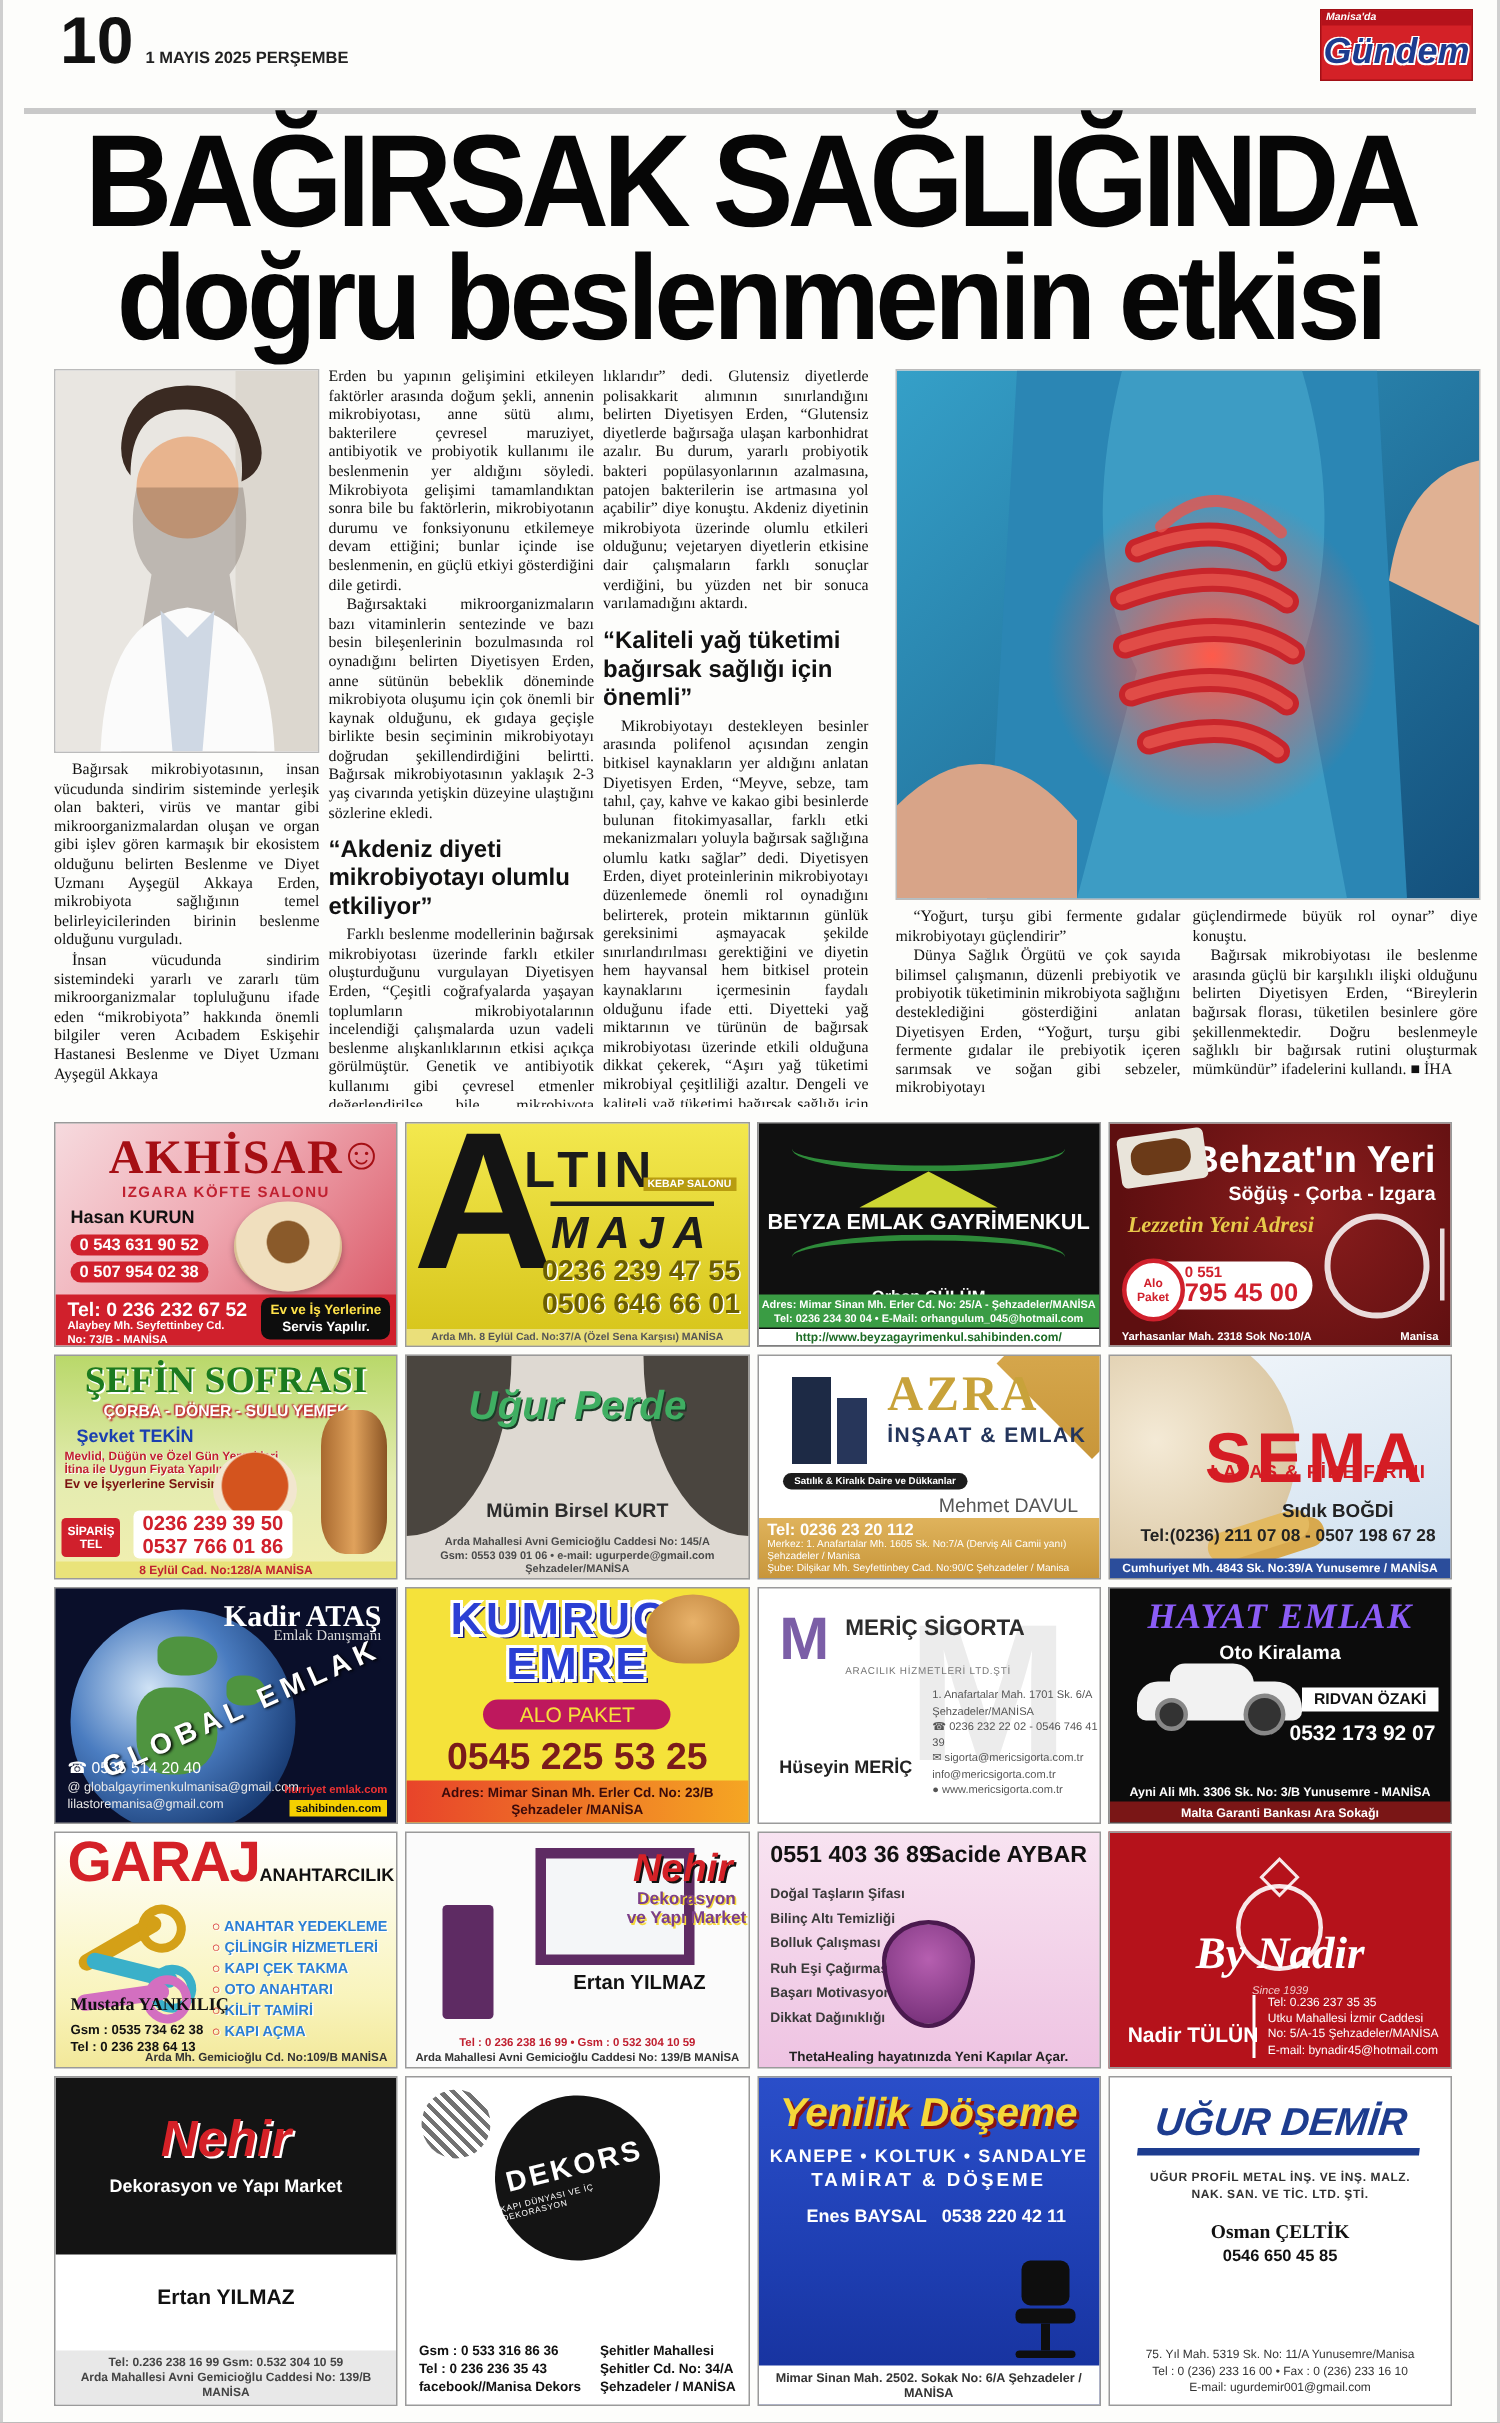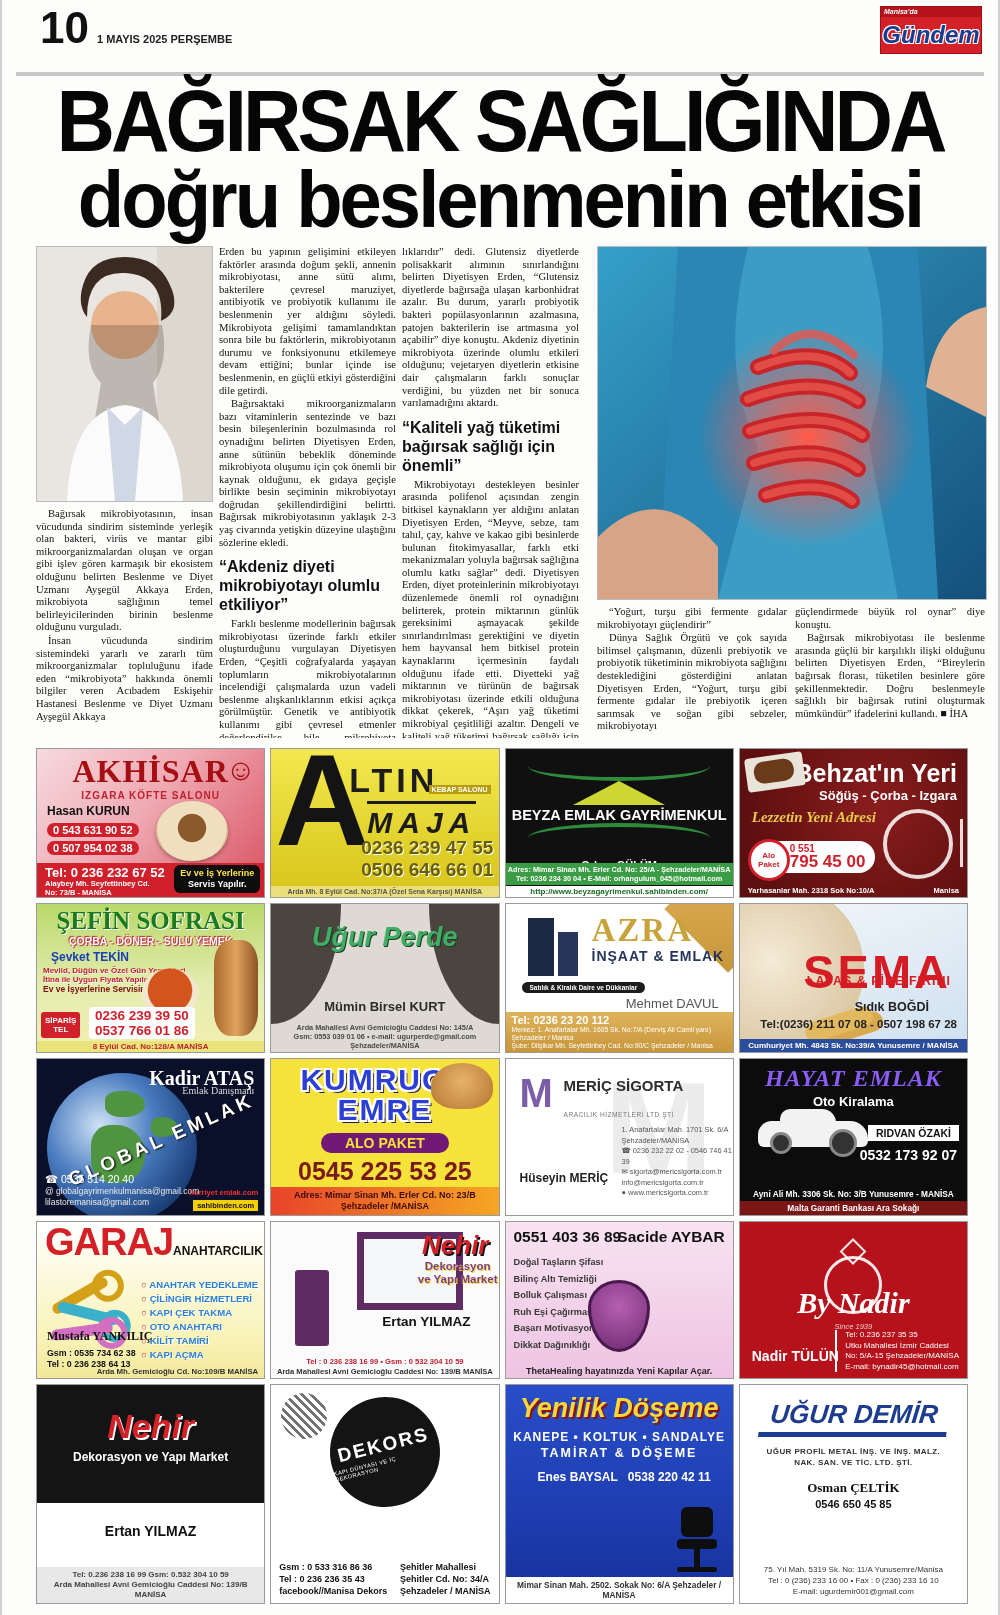--- a/index.html
+++ b/index.html
@@ -134,21 +134,21 @@
   .glo-t{position:absolute;left:24px;top:70px;font-weight:bold;font-size:19px;letter-spacing:4px;transform:rotate(-24deg);text-shadow:1px 1px 2px #000;}
   .glo-tel{position:absolute;left:8px;bottom:30px;font-size:10.5px;}
   .glo-m{position:absolute;left:8px;bottom:8px;font-size:8.5px;line-height:10.5px;color:#e8e8e8;}
   .glo-l1{position:absolute;right:6px;bottom:18px;color:#e33;font-weight:bold;font-size:7.5px;}
   .glo-l2{position:absolute;right:6px;bottom:4px;background:#f5d000;color:#111;font-weight:bold;font-size:7.5px;padding:1px 4px;}
   
   .kum{background:#f5e23a;text-align:center;}
   .kum-t{font-weight:bold;font-size:30px;color:#2b3fd4;letter-spacing:2px;line-height:30px;margin-top:6px;
          text-shadow:-2px -2px 0 #fff,2px -2px 0 #fff,-2px 2px 0 #fff,2px 2px 0 #fff,3px 3px 0 #1a1a6e;}
   .kum-food{position:absolute;right:6px;top:4px;width:62px;height:46px;border-radius:50% 50% 40% 40%;background:radial-gradient(circle at 50% 40%,#e8b26a,#b4762f);}
-  .kum-alo{display:inline-block;background:#701a75;color:#f5e23a;font-weight:bold;font-size:14px;border-radius:12px;padding:2px 24px;margin-top:8px;}
+  .kum-alo{display:inline-block;background:#be185d;color:#f5e23a;font-weight:normal;font-size:14px;border-radius:12px;padding:2px 24px;margin-top:8px;}
   .kum-tel{font-weight:bold;font-size:25px;color:#7a1b1b;margin-top:4px;}
   .kum-ad{position:absolute;left:0;right:0;bottom:0;background:linear-gradient(90deg,#e8442a,#f5a623);color:#3a0a0a;font-weight:bold;font-size:9px;line-height:11px;padding:3px 0;}
   
   .mer{background:#fff;}
   .mer-wm{position:absolute;right:20px;top:4px;font-size:130px;font-weight:bold;color:#ececec;line-height:130px;}
   .mer-M{position:absolute;left:14px;top:14px;font-size:40px;font-weight:bold;color:#7b5ea7;line-height:40px;}
   .mer-t{position:absolute;left:58px;top:18px;font-weight:bold;font-size:15px;color:#2c2c2c;}
   .mer-s{position:absolute;left:58px;top:52px;font-size:6.6px;color:#777;letter-spacing:.5px;}
   .mer-p{position:absolute;left:14px;bottom:30px;font-weight:bold;font-size:12px;color:#222;}
   .mer-c{position:absolute;left:116px;top:66px;font-size:7.4px;line-height:10.5px;color:#555;}

